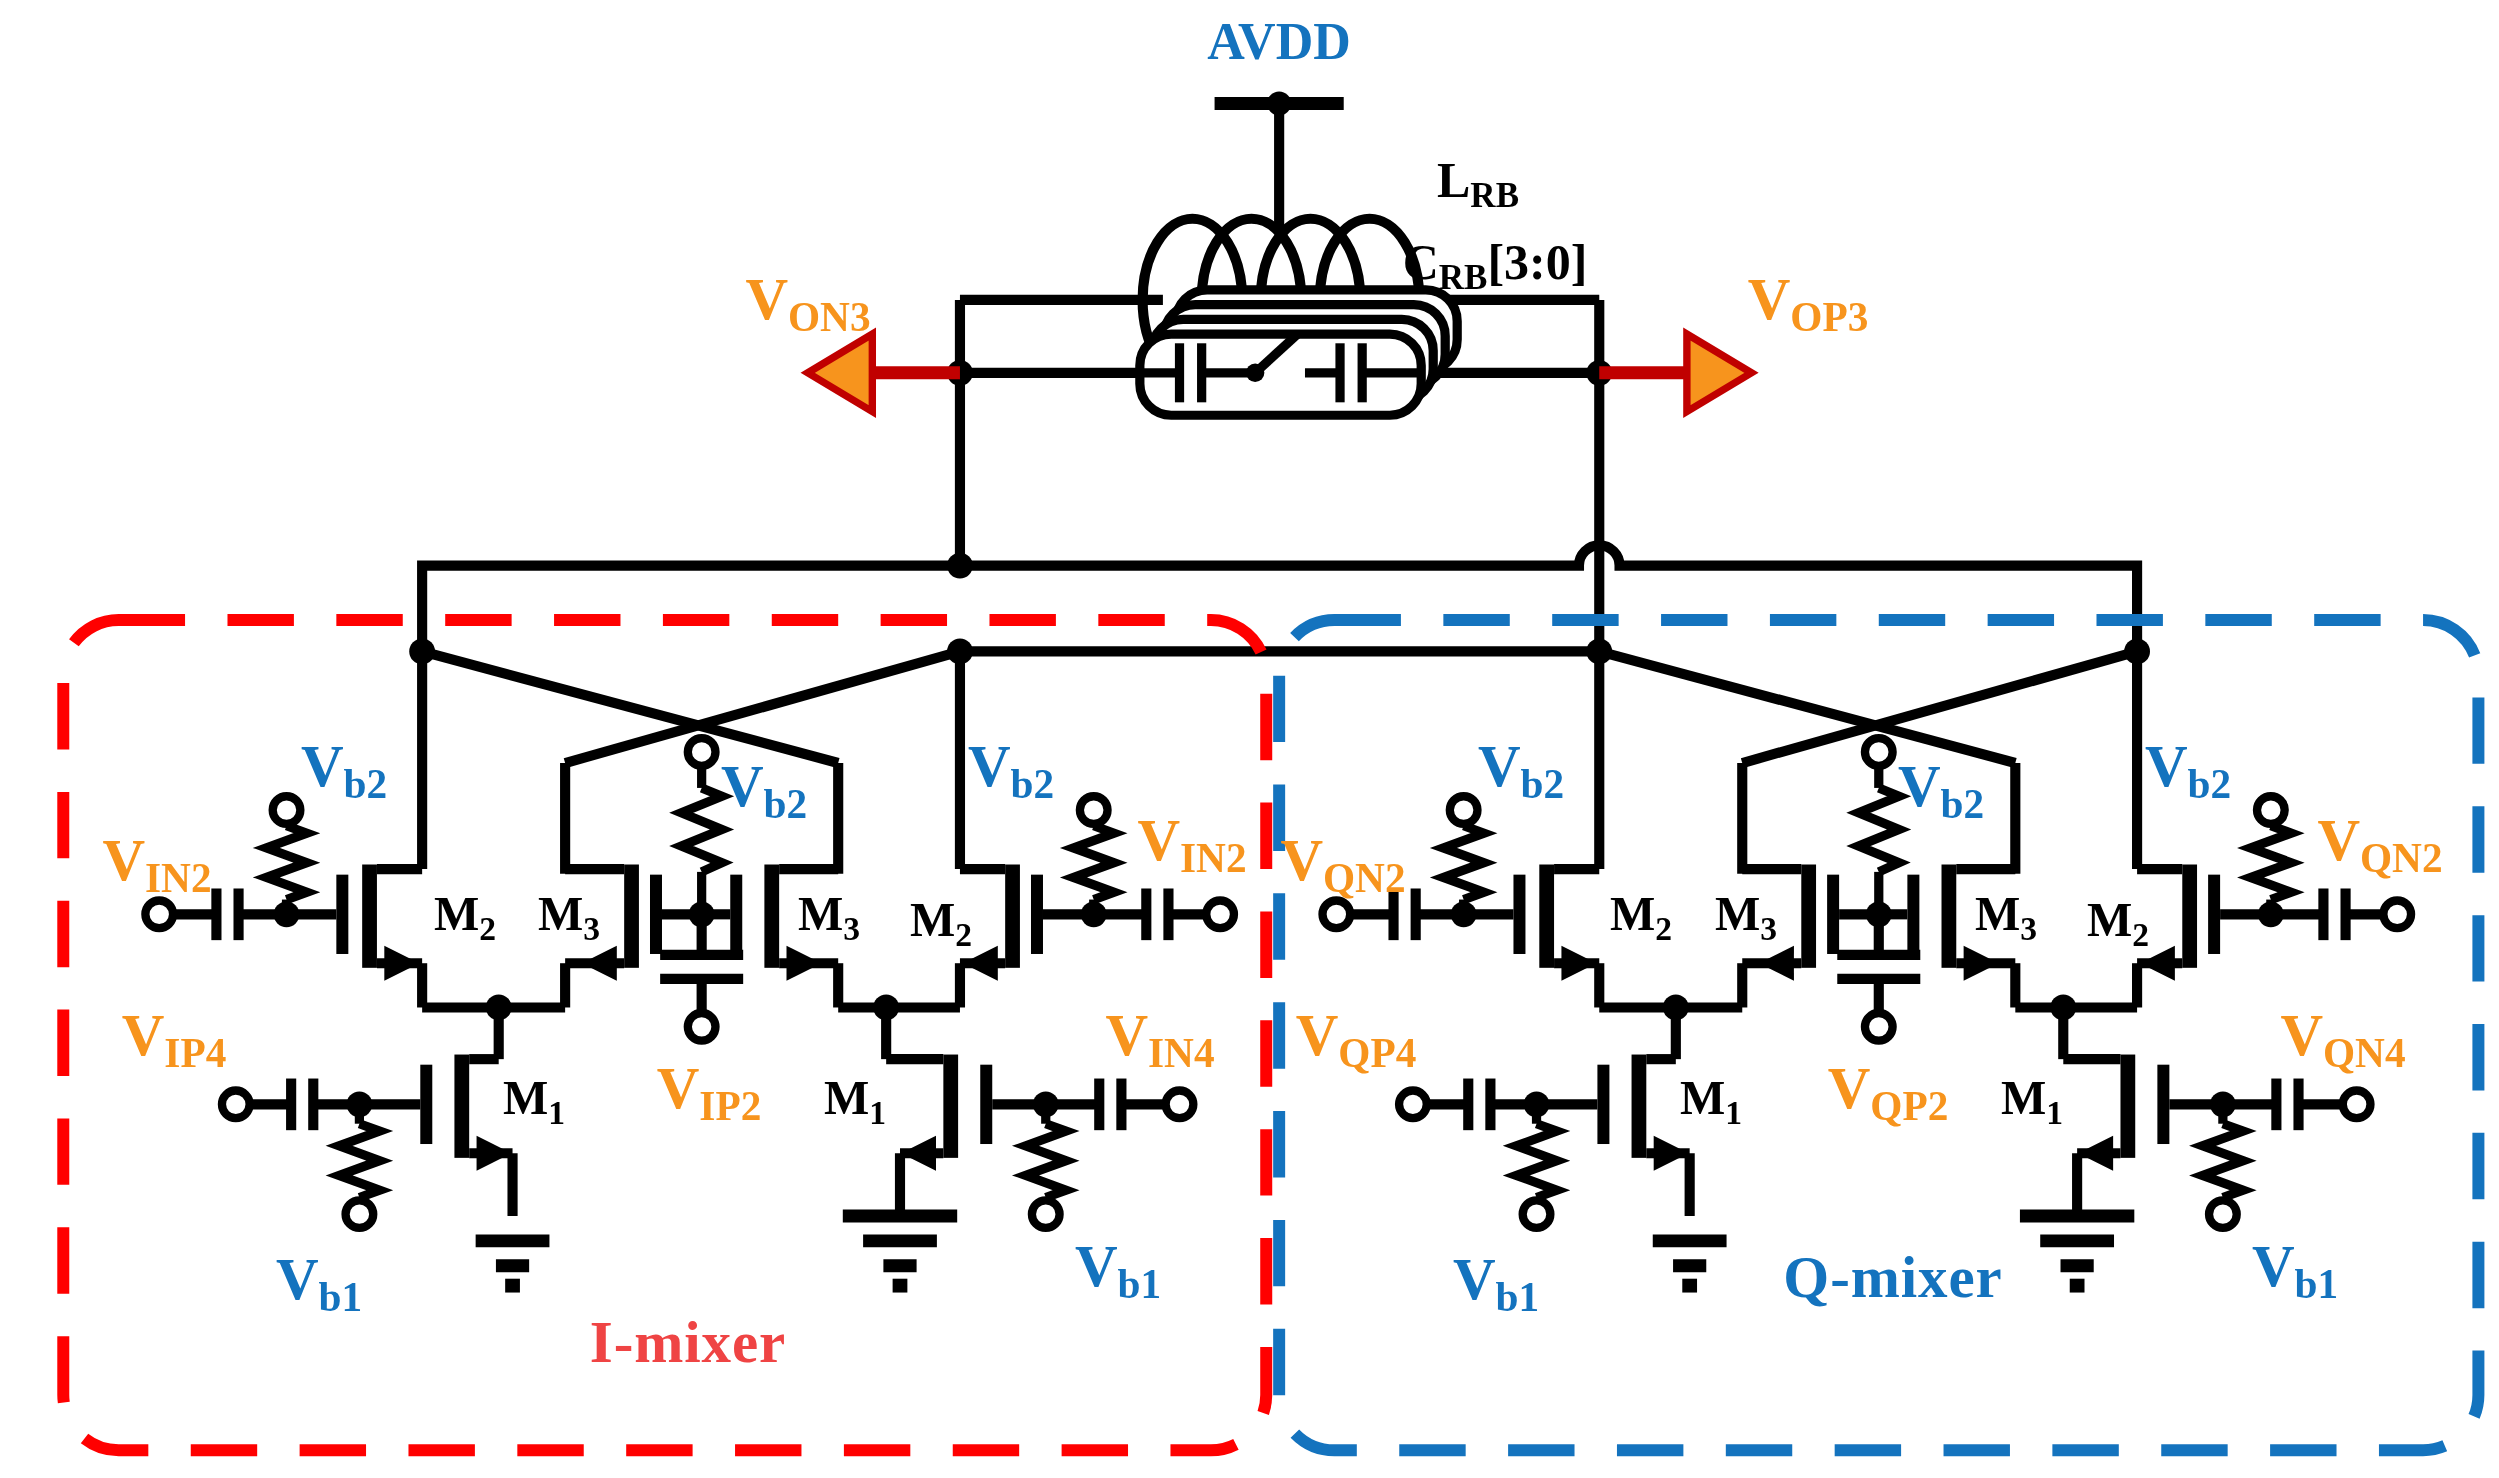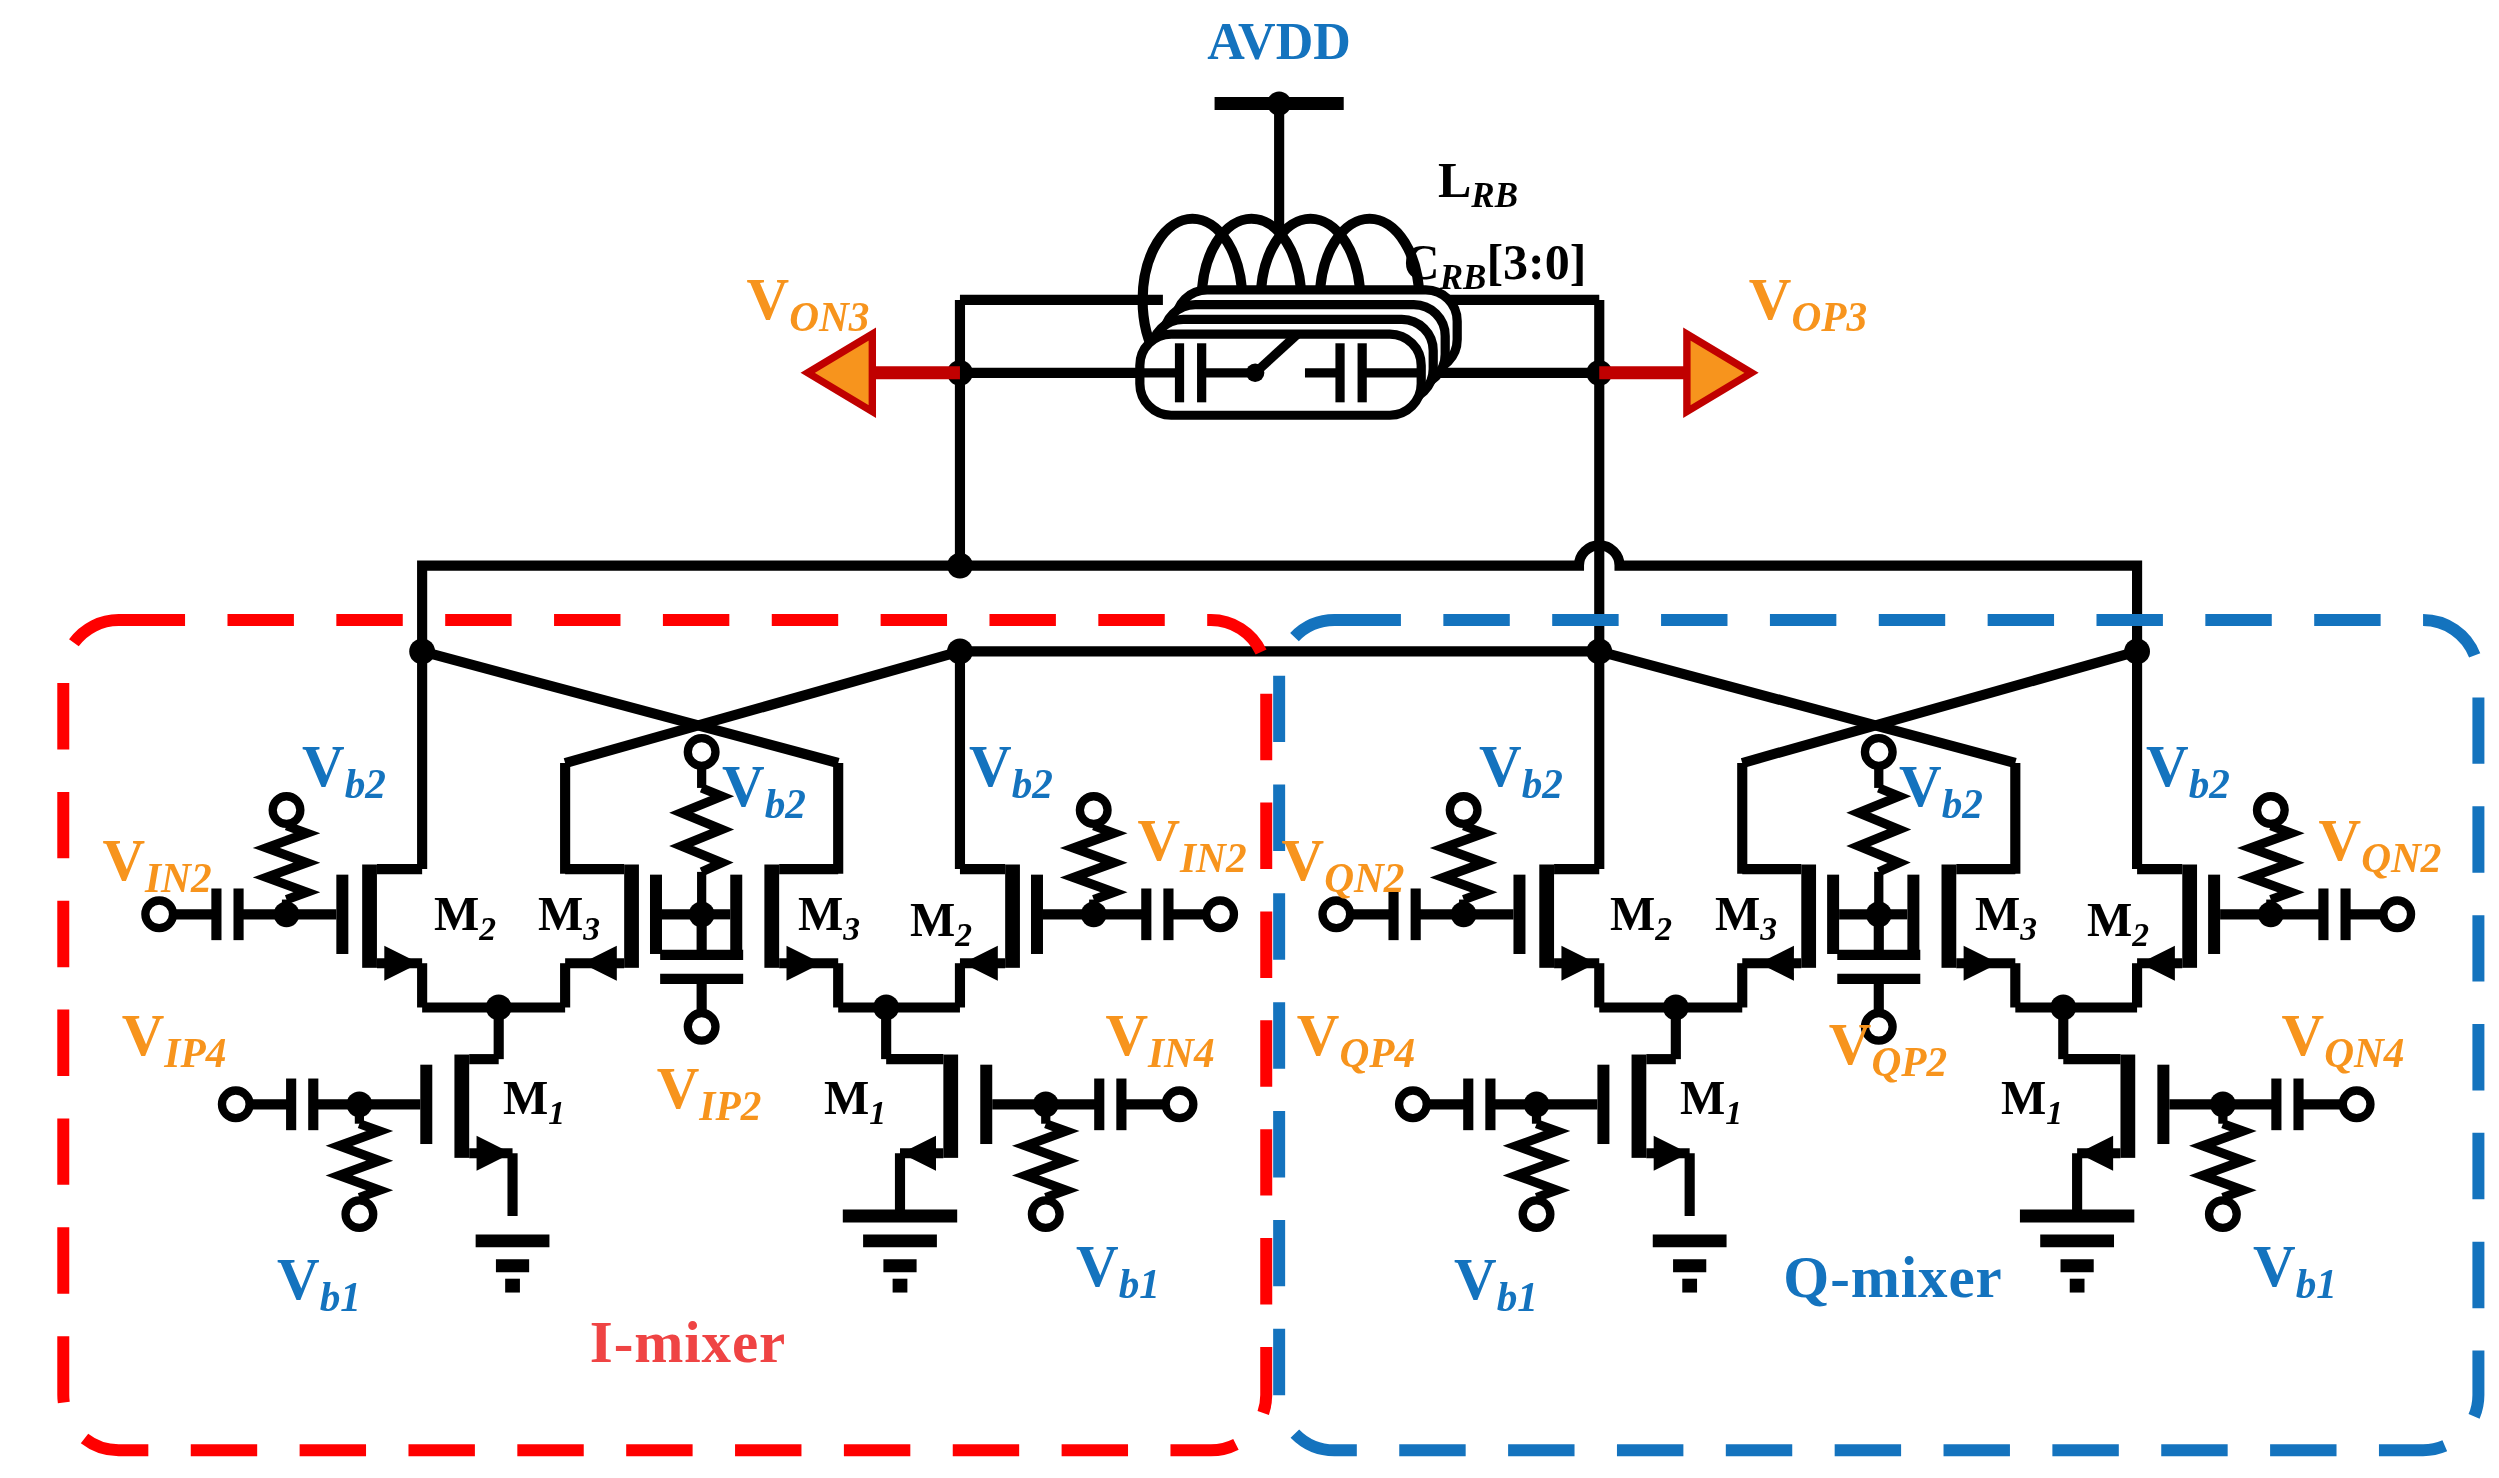--- a/index.html
+++ b/index.html
@@ -6,21 +6,21 @@
   #stage{position:relative;width:2500px;height:1479px;background:#ffffff;overflow:hidden;margin-left:19px;}
   svg{position:absolute;left:0;top:0;}
   .w{stroke:#000;stroke-width:11;fill:none;}
   .w10{stroke:#000;stroke-width:10;fill:none;}
   .bar{fill:#000;stroke:none;}
   .dot{fill:#000;stroke:none;}
   .term{fill:#fff;stroke:#000;stroke-width:9;}
   .cell{fill:#fff;stroke:#000;stroke-width:10;}
   .lbl{position:absolute;transform:translate(-50%,-50%);font-weight:bold;white-space:nowrap;line-height:1;
        font-family:"Liberation Serif","DejaVu Serif",serif;}
-  .lbl .s{font-size:0.70em;vertical-align:-0.30em;font-style:italic;}
+  .lbl .s{font-size:0.70em;vertical-align:-0.30em;}
   .v{font-size:59px;}
   .mdev{font-size:48px;}
   .avdd{font-size:52px;}
   .comp{font-size:50px;}
   .ttl{font-size:59px;letter-spacing:0.9px;}
   .blue{color:#1473BE;}
   .orange{color:#F7941D;}
   .black{color:#000000;}
   .salmon{color:#ef4444;}
 </style>
@@ -263,21 +263,21 @@
 <div class="lbl mdev black" style="left:550px;top:918px"><span>M</span><span class="s">3</span></div>
 <div class="lbl mdev black" style="left:810px;top:918px"><span>M</span><span class="s">3</span></div>
 <div class="lbl mdev black" style="left:922px;top:924px"><span>M</span><span class="s">2</span></div>
 <div class="lbl mdev black" style="left:515px;top:1102px"><span>M</span><span class="s">1</span></div>
 <div class="lbl mdev black" style="left:836px;top:1102px"><span>M</span><span class="s">1</span></div>
 
 <div class="lbl ttl blue" style="left:1874px;top:1277px"><span>Q-mixer</span></div>
 <div class="lbl v orange" style="left:1324px;top:865px"><span>V</span><span class="s">QN2</span></div>
 <div class="lbl v orange" style="left:2361px;top:845px"><span>V</span><span class="s">QN2</span></div>
 <div class="lbl v orange" style="left:1337px;top:1040px"><span>V</span><span class="s">QP4</span></div>
-<div class="lbl v orange" style="left:1869px;top:1049px"><span>V</span><span class="s">QP2</span></div>
+<div class="lbl v orange" style="left:1869px;top:1093px"><span>V</span><span class="s">QP2</span></div>
 <div class="lbl v orange" style="left:2324px;top:1040px"><span>V</span><span class="s">QN4</span></div>
 <div class="lbl v blue" style="left:1502px;top:771px"><span>V</span><span class="s">b2</span></div>
 <div class="lbl v blue" style="left:1922px;top:791px"><span>V</span><span class="s">b2</span></div>
 <div class="lbl v blue" style="left:2169px;top:771px"><span>V</span><span class="s">b2</span></div>
 <div class="lbl v blue" style="left:1477px;top:1284px"><span>V</span><span class="s">b1</span></div>
 <div class="lbl v blue" style="left:2276px;top:1271px"><span>V</span><span class="s">b1</span></div>
 <div class="lbl mdev black" style="left:1622px;top:918px"><span>M</span><span class="s">2</span></div>
 <div class="lbl mdev black" style="left:1727px;top:918px"><span>M</span><span class="s">3</span></div>
 <div class="lbl mdev black" style="left:1987px;top:918px"><span>M</span><span class="s">3</span></div>
 <div class="lbl mdev black" style="left:2099px;top:924px"><span>M</span><span class="s">2</span></div>

